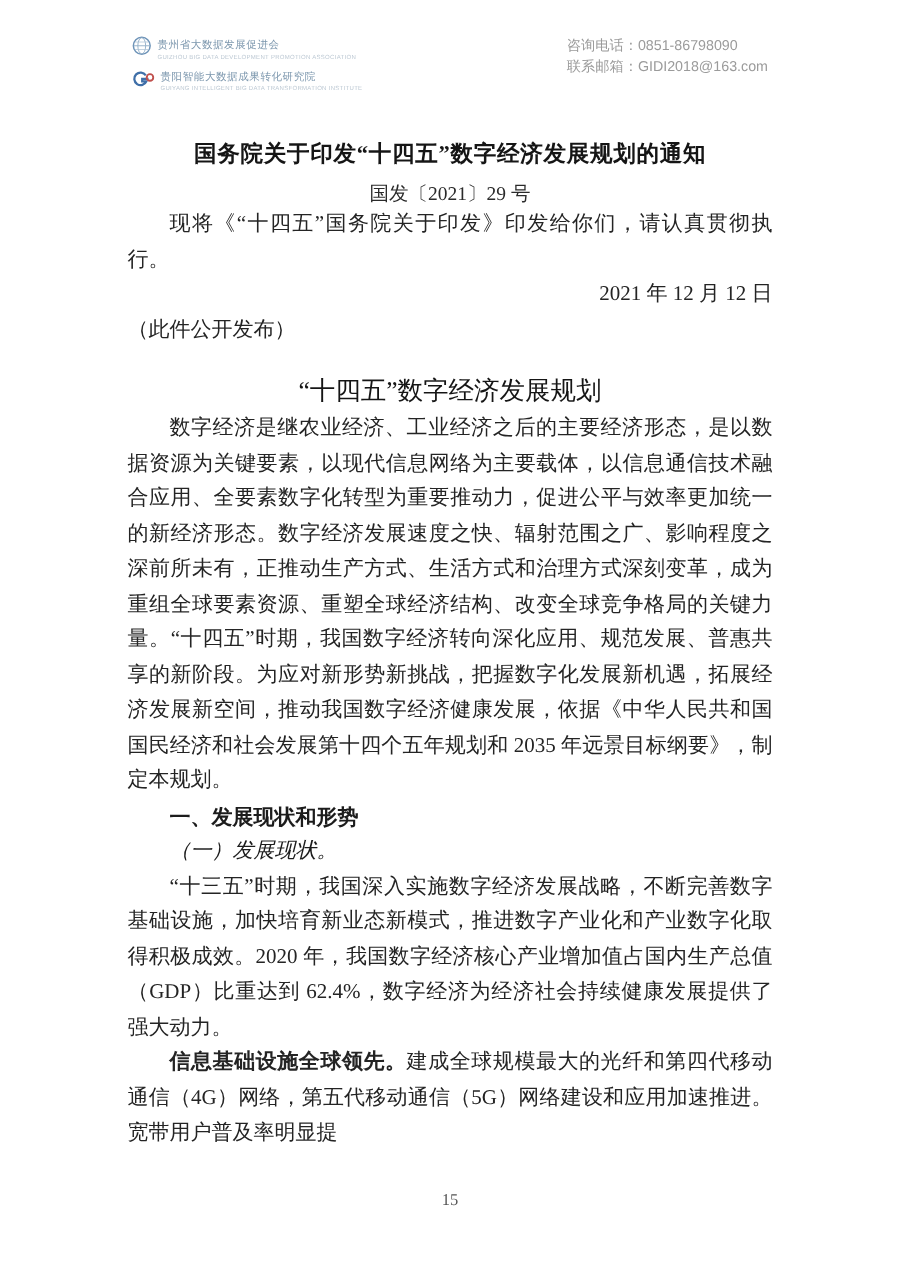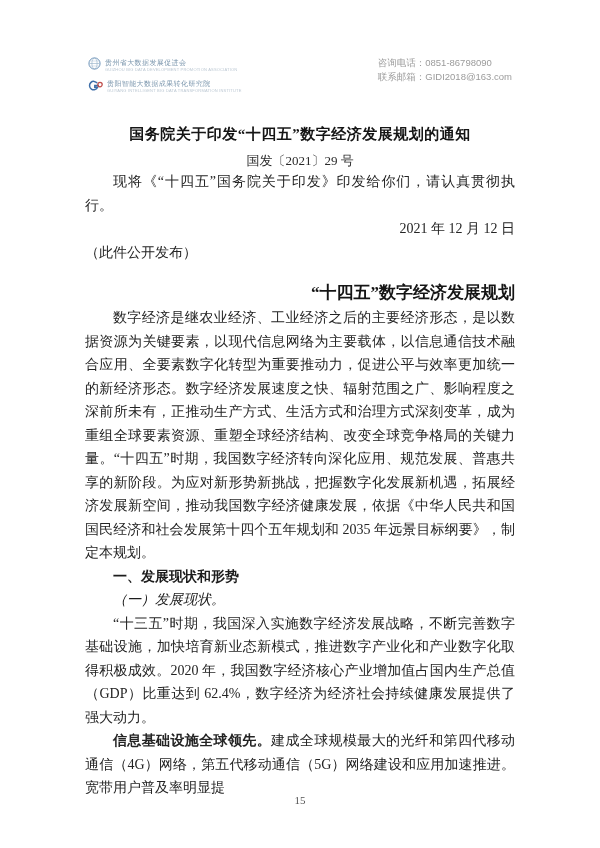--- a/index.html
+++ b/index.html
@@ -13,21 +13,20 @@
     font-family: "Liberation Serif", "DejaVu Serif", serif;
     overflow: hidden;
   }
 
   
   .header {
     display: flex;
     justify-content: space-between;
     align-items: flex-start;
     padding: 24px 88px 0 88px;
-    margin-top: 32px;
   }
   .logo-col { display: flex; flex-direction: column; gap: 3px; }
   .logo-row { display: flex; align-items: center; gap: 4px; }
   .logo-texts { display: flex; flex-direction: column; }
   .logo-name {
     font-family: "Liberation Sans", sans-serif;
     font-size: 7px; line-height: 8px;
     color: #7b96ad; letter-spacing: 0.4px; white-space: nowrap;
   }
   .logo-caption {
@@ -65,23 +64,23 @@
     text-align: justify;
     color: #242424;
   }
   .content p { margin: 0; }
   .salutation { margin-top: 20px; }
   .indent { text-indent: 2em; }
   .sig { text-align: right; }
   .sig-name { margin-top: 27px; }
   .plan-title {
     margin-top: 16px;
-    text-align: right;
+    text-align: center;
     font-size: 17px;
-    font-weight: bold;
+    font-weight: normal;
     line-height: 26px;
     color: #151515;
   }
   .intro { margin-top: 36px; }
   .heading {
     margin-top: 4px;
     text-indent: 2em;
     font-weight: bold;
     font-family: "Liberation Sans", sans-serif;
     color: #1c1c1c;

